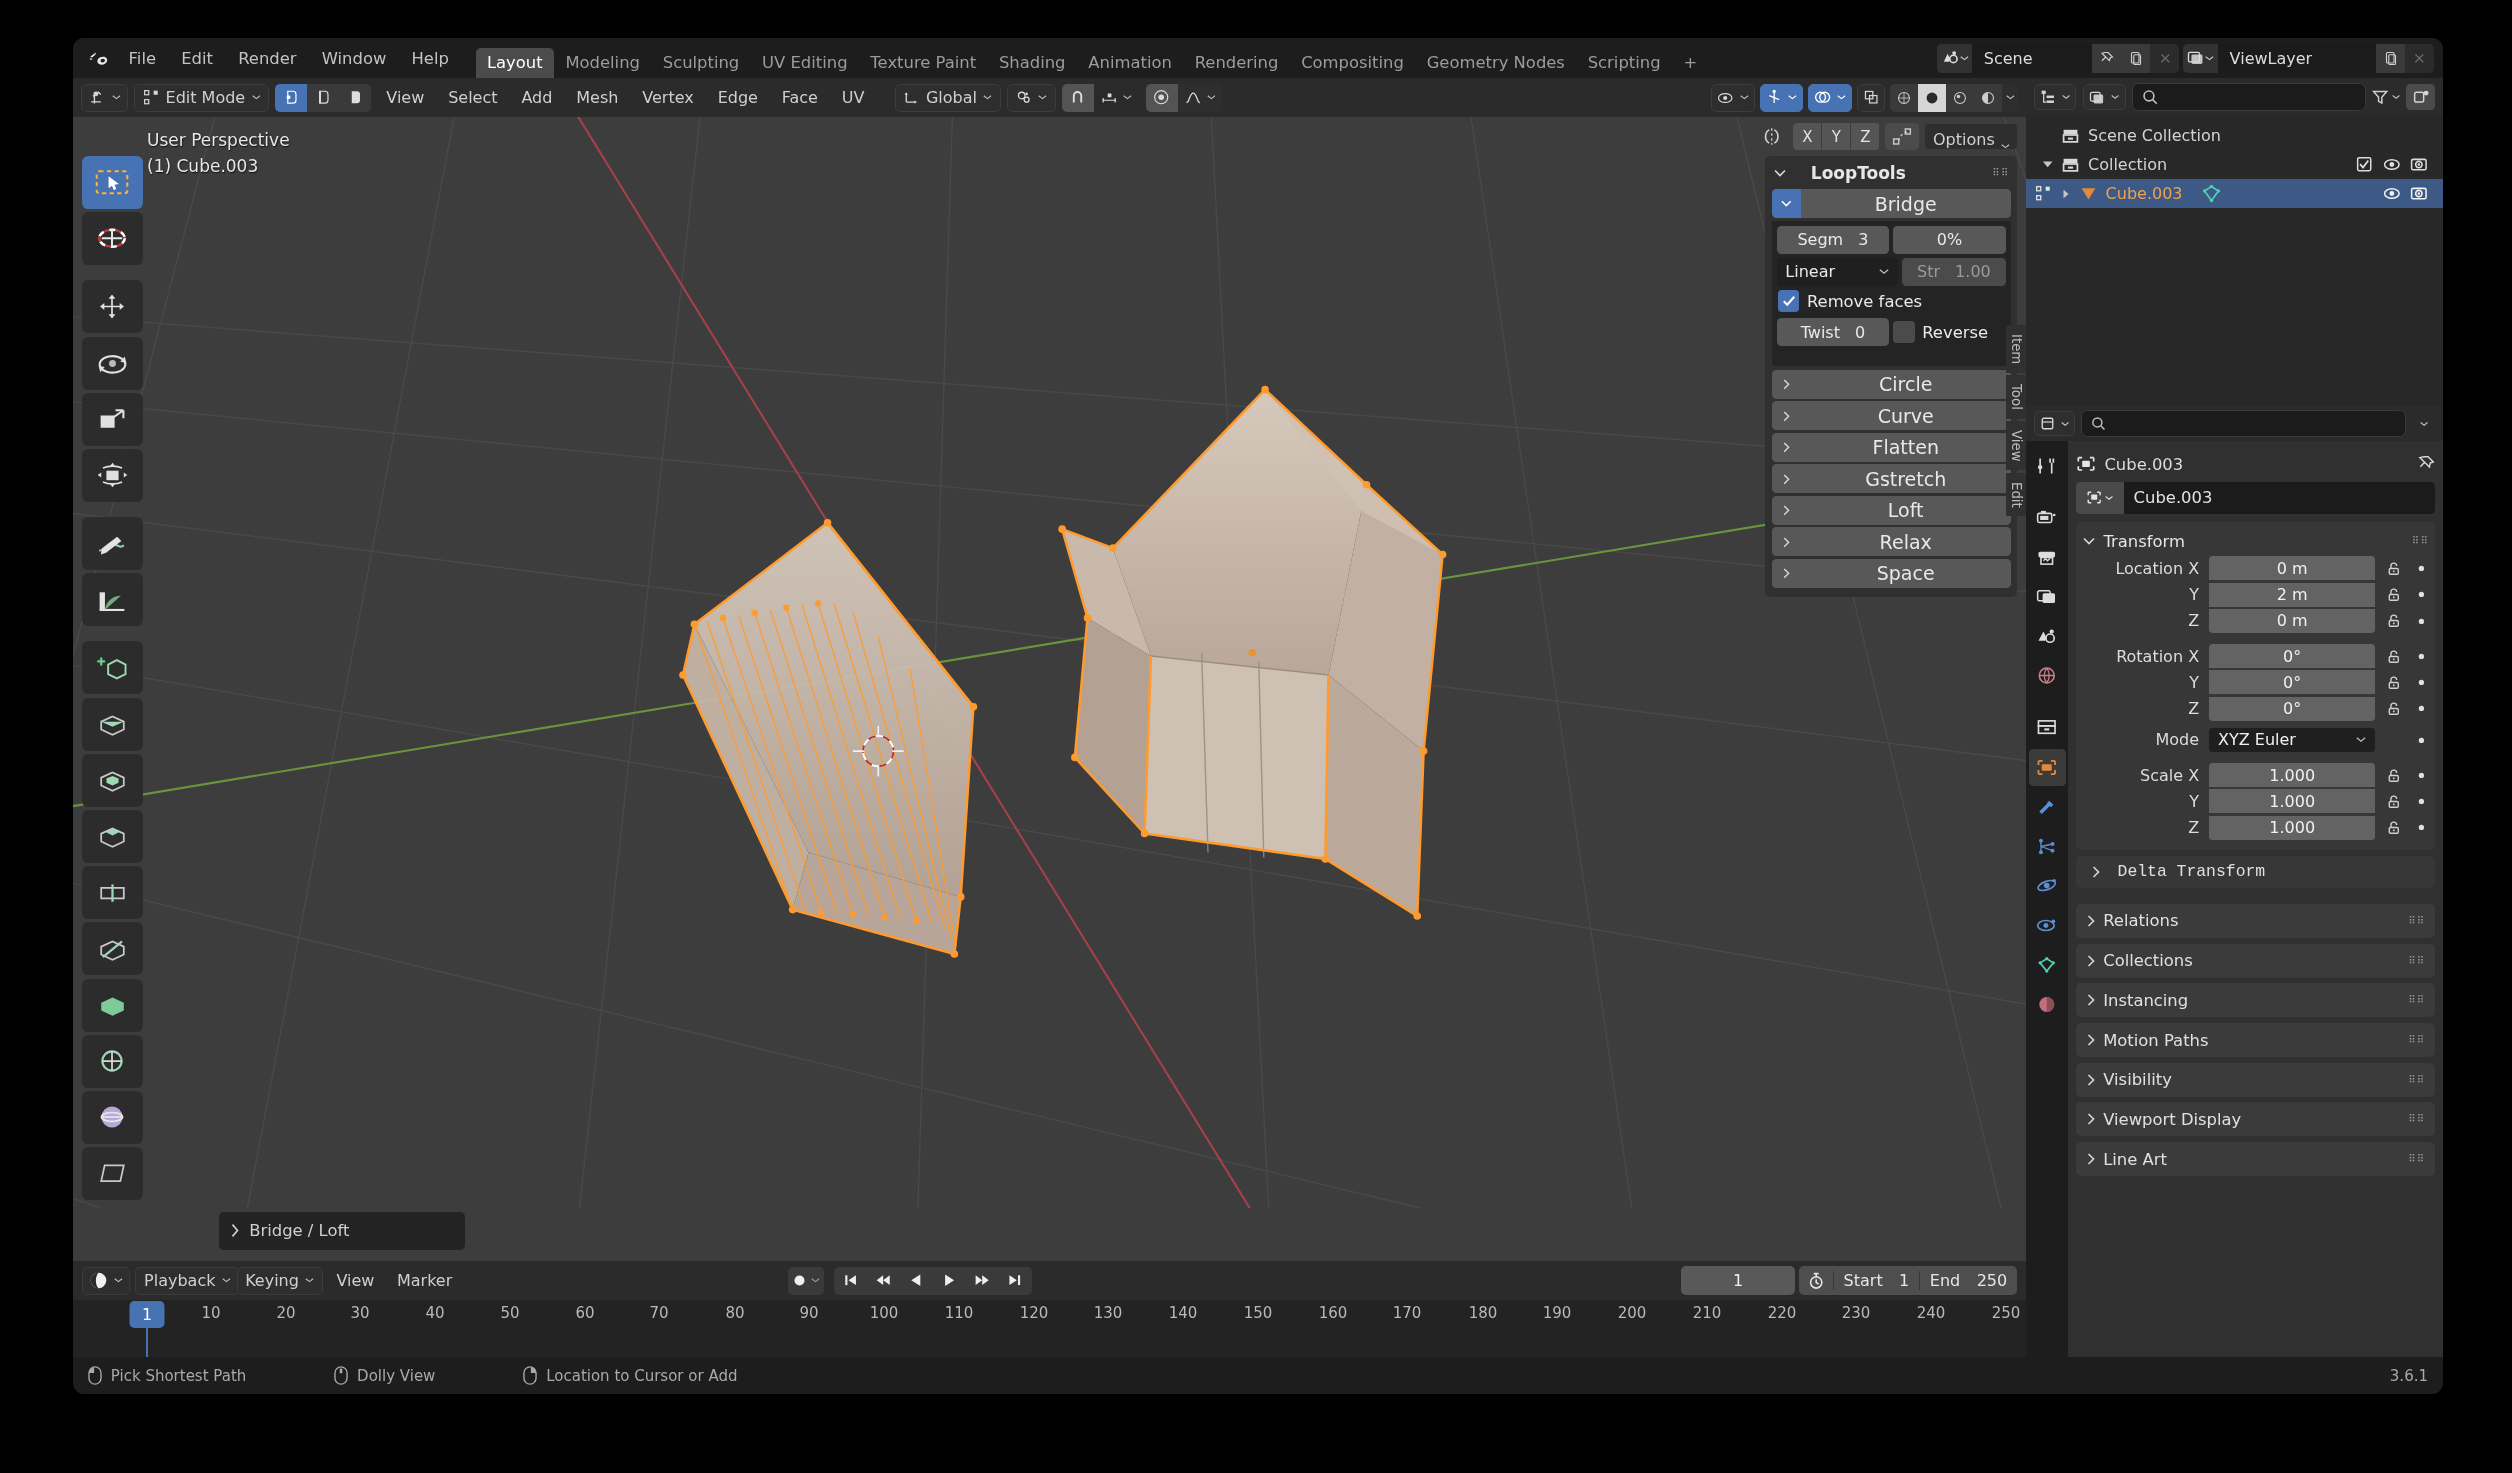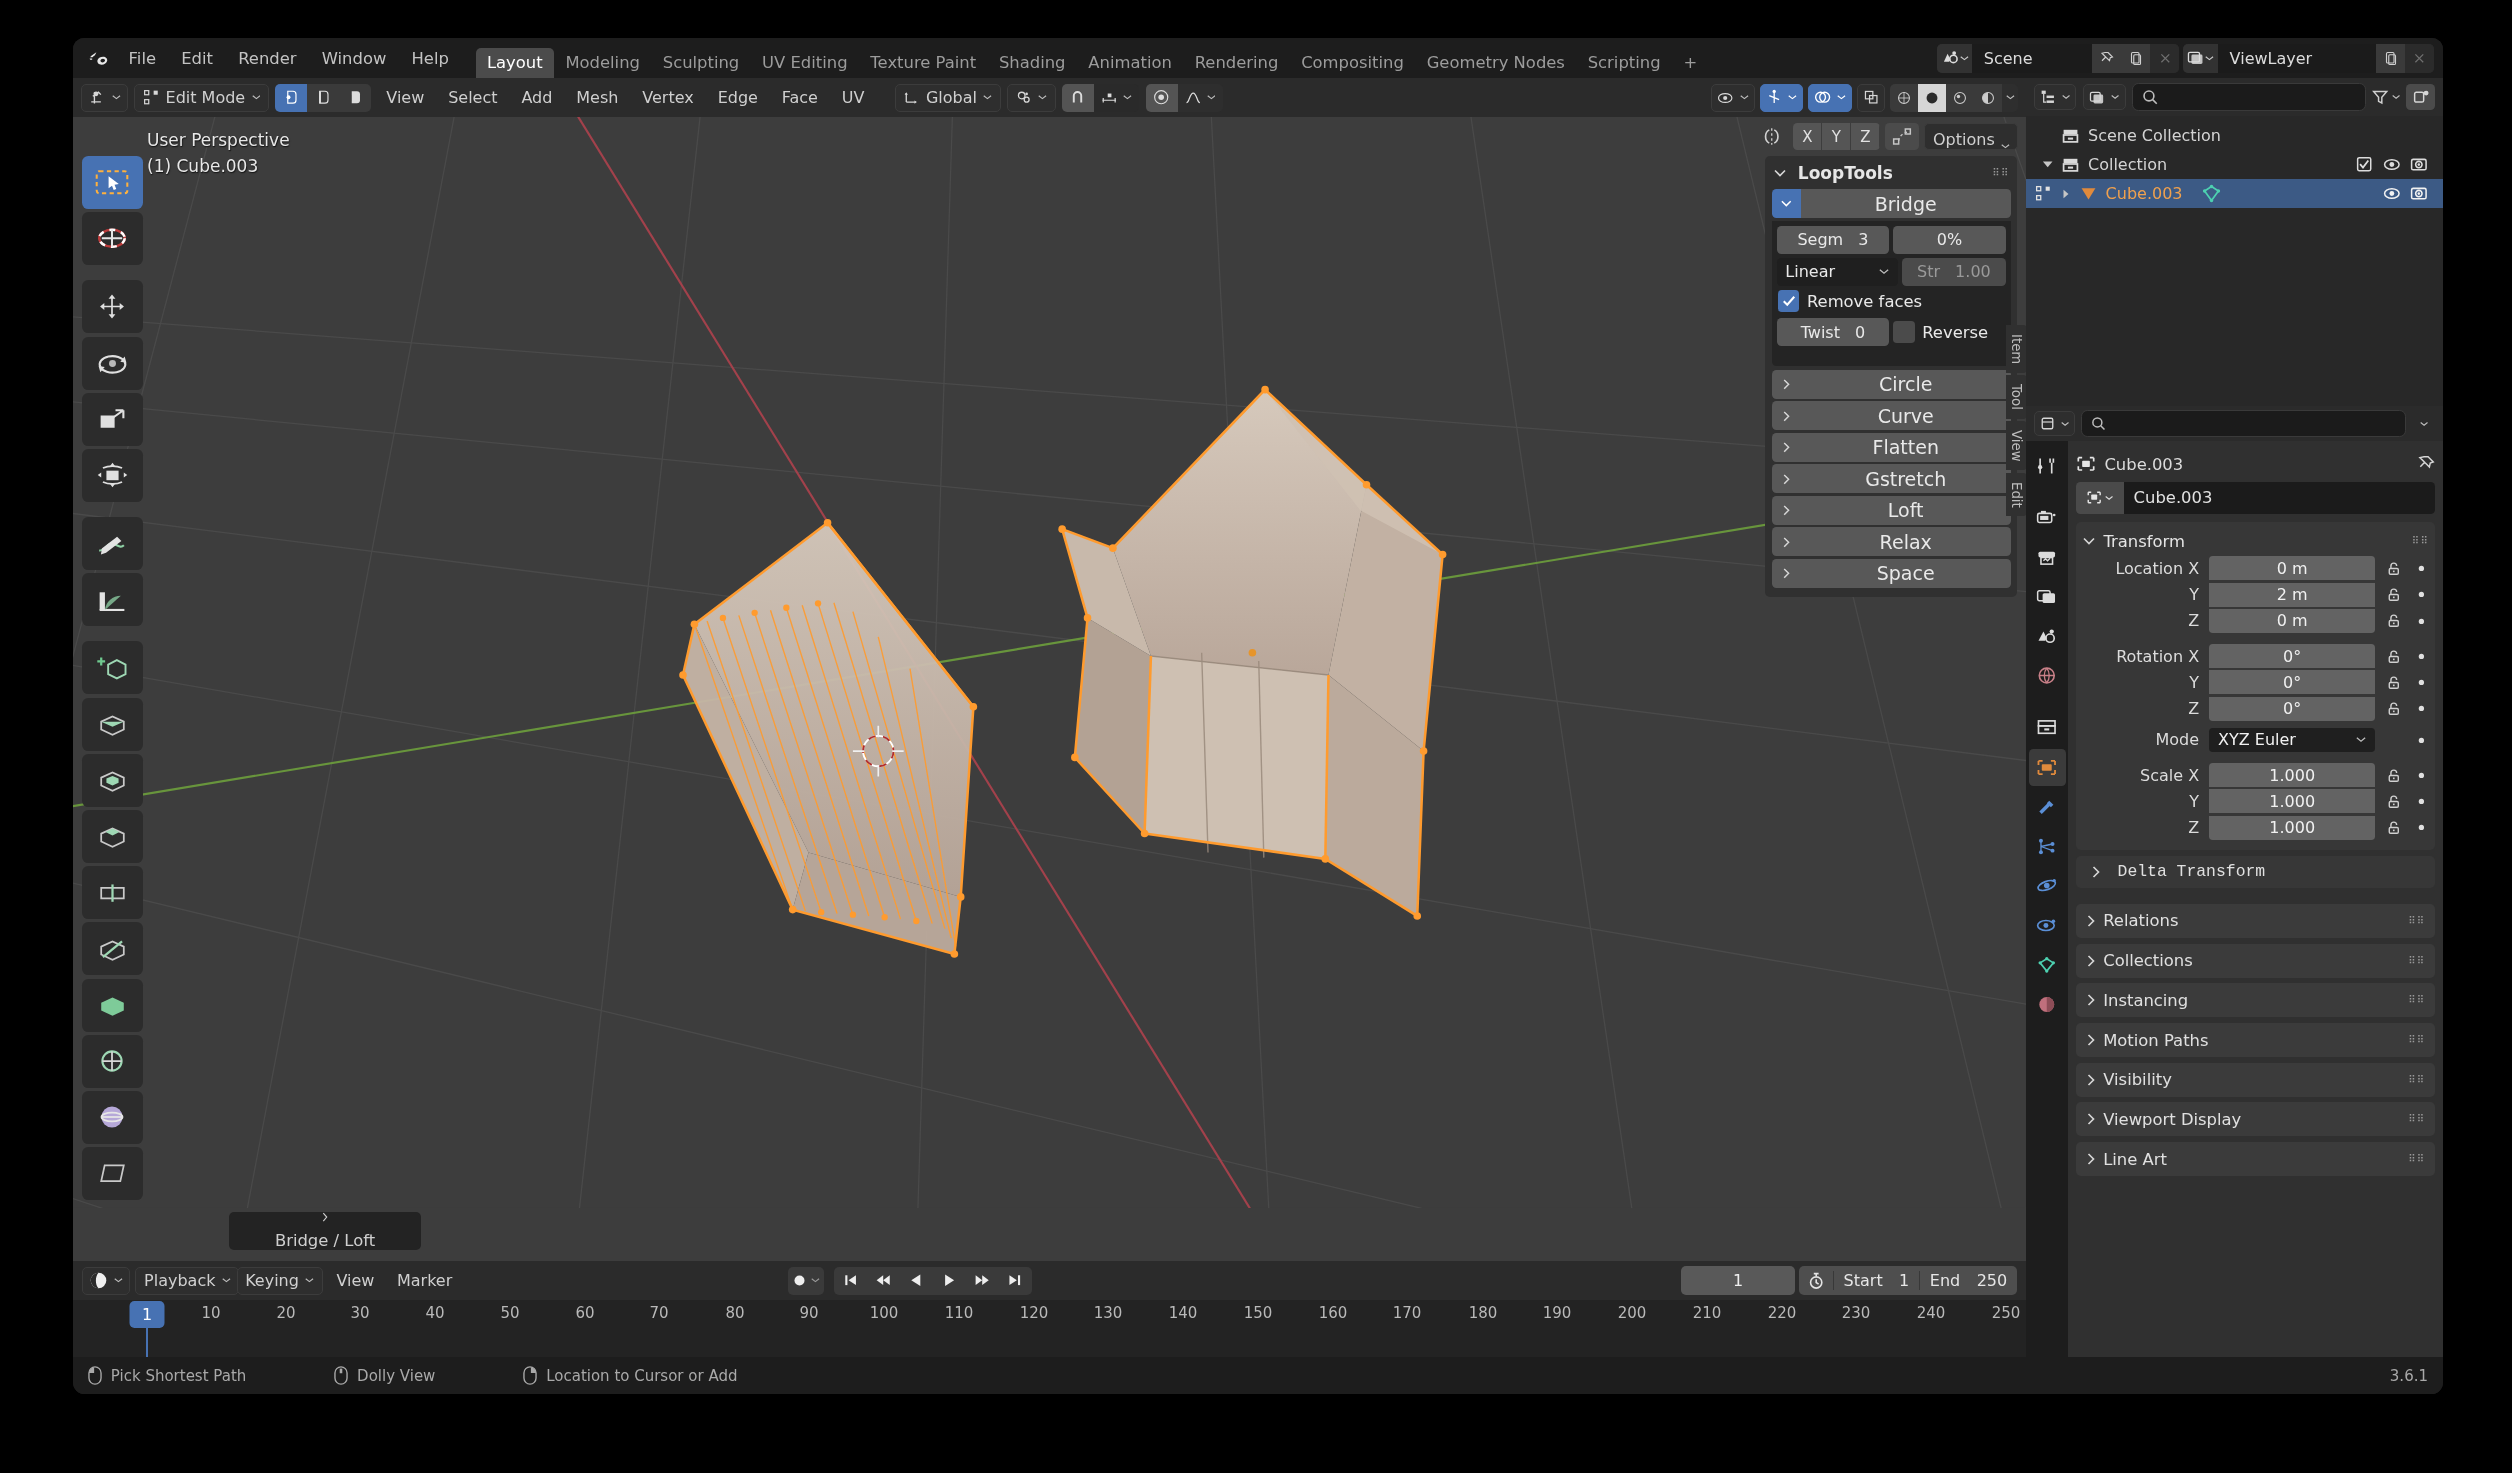--- a/index.html
+++ b/index.html
@@ -99,21 +99,21 @@
   
   .gizmo{ position:absolute; right:119px; top:28px; width:120px; height:110px; z-index:6;}
   .navbtns{ position:absolute; right:129px; top:151px; display:flex;flex-direction:column; gap:2.5px; z-index:6;}
   .navbtns .nb{ width:47px;height:47px;border-radius:50%; background:rgba(48,48,48,.75);
     display:flex;align-items:center;justify-content:center;}
   
   .npanel{
     position:absolute; right:8.8px; top:39px; width:252px; background:#303030;
     border-radius:5px; z-index:8; padding:0 0 3.8px 0;
   }
-  .npanel .phead{ display:flex; align-items:center; height:33px; padding:0 7.6px; gap:11px;}
+  .npanel .phead{ display:flex; align-items:center; height:33px; padding:0 7.6px; gap:24px;}
   .npanel .phead .t{ color:#e6e6e6; font-size:17px; font-weight:bold;}
   .ltrow{ display:flex; margin:0 6.3px 2.5px 6.3px; border-radius:4.4px; overflow:hidden; }
   .ltrow .arrow{ width:29px; background:#585858; display:flex;align-items:center;justify-content:center; }
   .ltrow .arrow.blue{ background:#4772b3; }
   .ltrow .lbl{ flex:1; background:#585858; height:29px; display:flex;align-items:center;justify-content:center;
     color:#e9e9e9; font-size:19px;}
   .ltbox{ background:#242424; margin:0 6.3px 3.8px 6.3px; padding:5px; border-radius:0 0 4.4px 4.4px;}
   .rowf{ display:flex; gap:3.8px; margin-bottom:4.4px; }
   .fld{ flex:1; background:#585858; height:28px; border-radius:4.4px; display:flex;align-items:center;
     justify-content:center; gap:15px; color:#e9e9e9; font-size:16px;}
@@ -121,22 +121,22 @@
   .fld.dim{ background:#4b4b4b; color:#9a9a9a;}
   .chkrow{ display:flex; align-items:center; gap:7.6px; margin:2.5px 1.3px 6.3px 1.3px;}
   .chk{ width:21.5px;height:21.5px;border-radius:3.8px;background:#4772b3; display:flex;align-items:center;justify-content:center;}
   .chk.off{ background:#4b4b4b; }
   .chklbl{ color:#e9e9e9; font-size:16.4px; }
   .sidetabs{ position:absolute; right:-1.3px; top:208px; z-index:9;}
   .sidetab{ width:21.5px; background:#303030; color:#bdbdbd; font-size:13.3px; writing-mode:vertical-rl;
     padding:8.8px 3.8px; margin-bottom:2.5px; border-radius:0 3.8px 3.8px 0;}
   
   .oppanel{
-    position:absolute; left:156px; bottom:11.4px; width:192px; height:38px; background:#232323;
-    border-radius:5px; display:flex; align-items:center; gap:8.8px; padding:0 11.4px; z-index:7;flex-direction:column;
+    position:absolute; left:146px; bottom:11.4px; width:246px; height:38px; background:#232323;
+    border-radius:5px; display:flex; align-items:center; gap:8.8px; padding:0 11.4px; z-index:7;
   }
   .oppanel .t{ color:#cfcfcf; font-size:16.4px;}
   
   .tl{ flex:0 0 96px; background:#2b2b2b; display:flex; flex-direction:column; }
   .tl-header{ height:39px; display:flex; align-items:center; gap:5px; padding:0 8.8px; }
   .tl-mid{ margin-left:auto; margin-right:auto; display:flex; align-items:center; gap:10px;}
   .tl-right{ margin-left:auto; display:flex; align-items:center; gap:3.8px;}
   .transport{ display:flex; background:#3a3a3a; border-radius:5px; overflow:hidden;}
   .transport .tb{ width:33px;height:28px; display:flex;align-items:center;justify-content:center;}
   .framefield{ background:#595959; border-radius:5px; height:29px; width:114px; display:flex;

